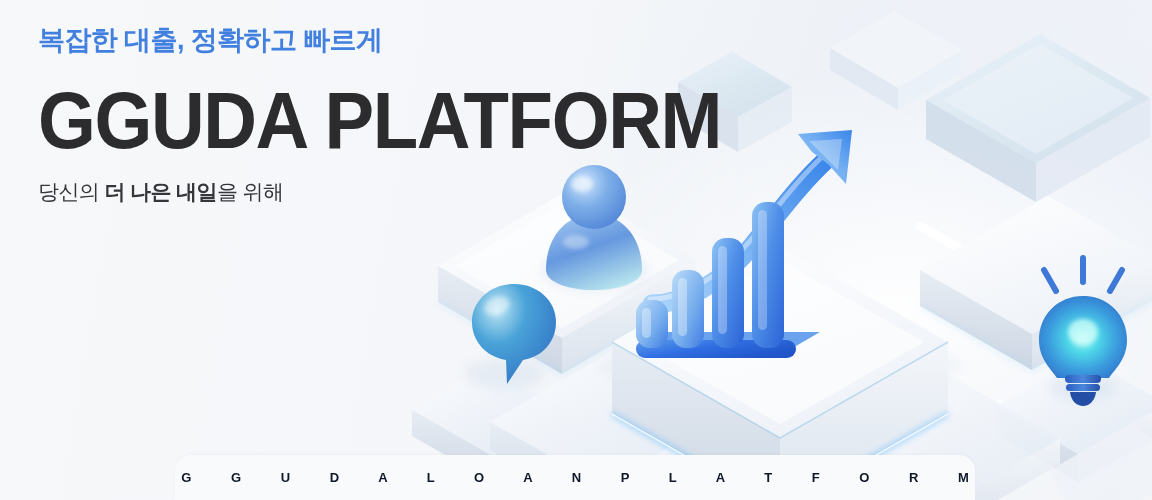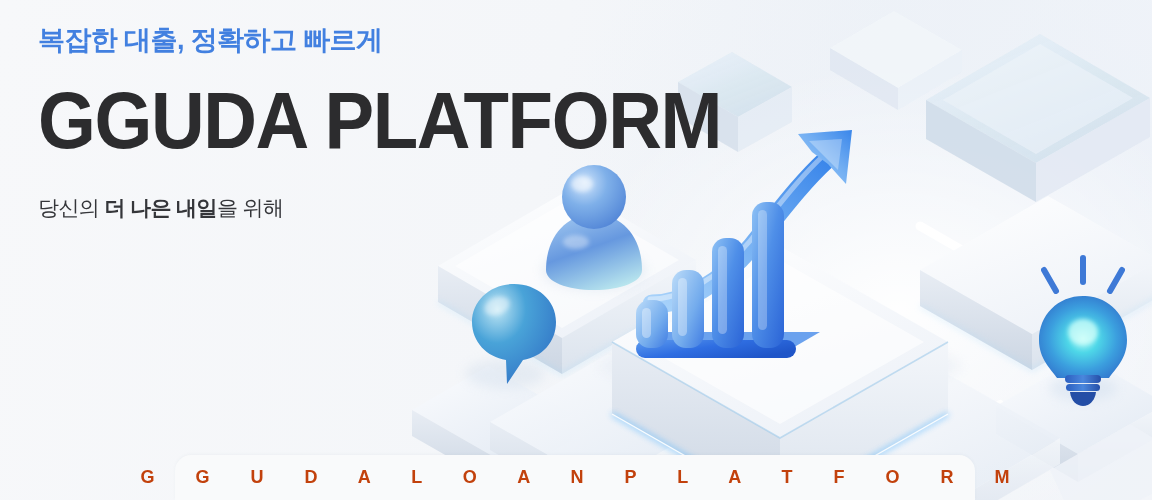--- a/index.html
+++ b/index.html
@@ -39,21 +39,21 @@
     color:#2c2c2e;
     font-size:80px;
     font-weight:bold;
     letter-spacing:-1.5px;
     line-height:0.98;
     transform:scaleX(0.93);
     transform-origin:left center;
     white-space:nowrap;
   }
   .sub {
-    margin-top:32px;
+    margin-top:16px;
     color:#35363a;
     font-size:21px;
     line-height:1.45;
     letter-spacing:-0.6px;
     white-space:nowrap;
   }
   .sub b { font-weight:bold; }
   .sub span.lite { font-weight:500; }
 
   
@@ -69,22 +69,22 @@
     position:absolute;
     left:175px; top:455px;
     width:800px; height:45px;
     background:#f9fafb;
     border-radius:16px 16px 0 0;
     z-index:60;
     display:flex; align-items:center; justify-content:center;
     box-shadow:0 -1px 3px rgba(90,110,140,.05);
   }
   .footer-text {
-    color:#c2410c;
-    font-size:18px;
+    color:#0f172a;
+    font-size:13px;
     font-weight:bold;
     letter-spacing:18px;
     text-indent:18px;
     white-space:nowrap;
   }
 </style>
 </head>
 <body>
 
 <div id="banner">

